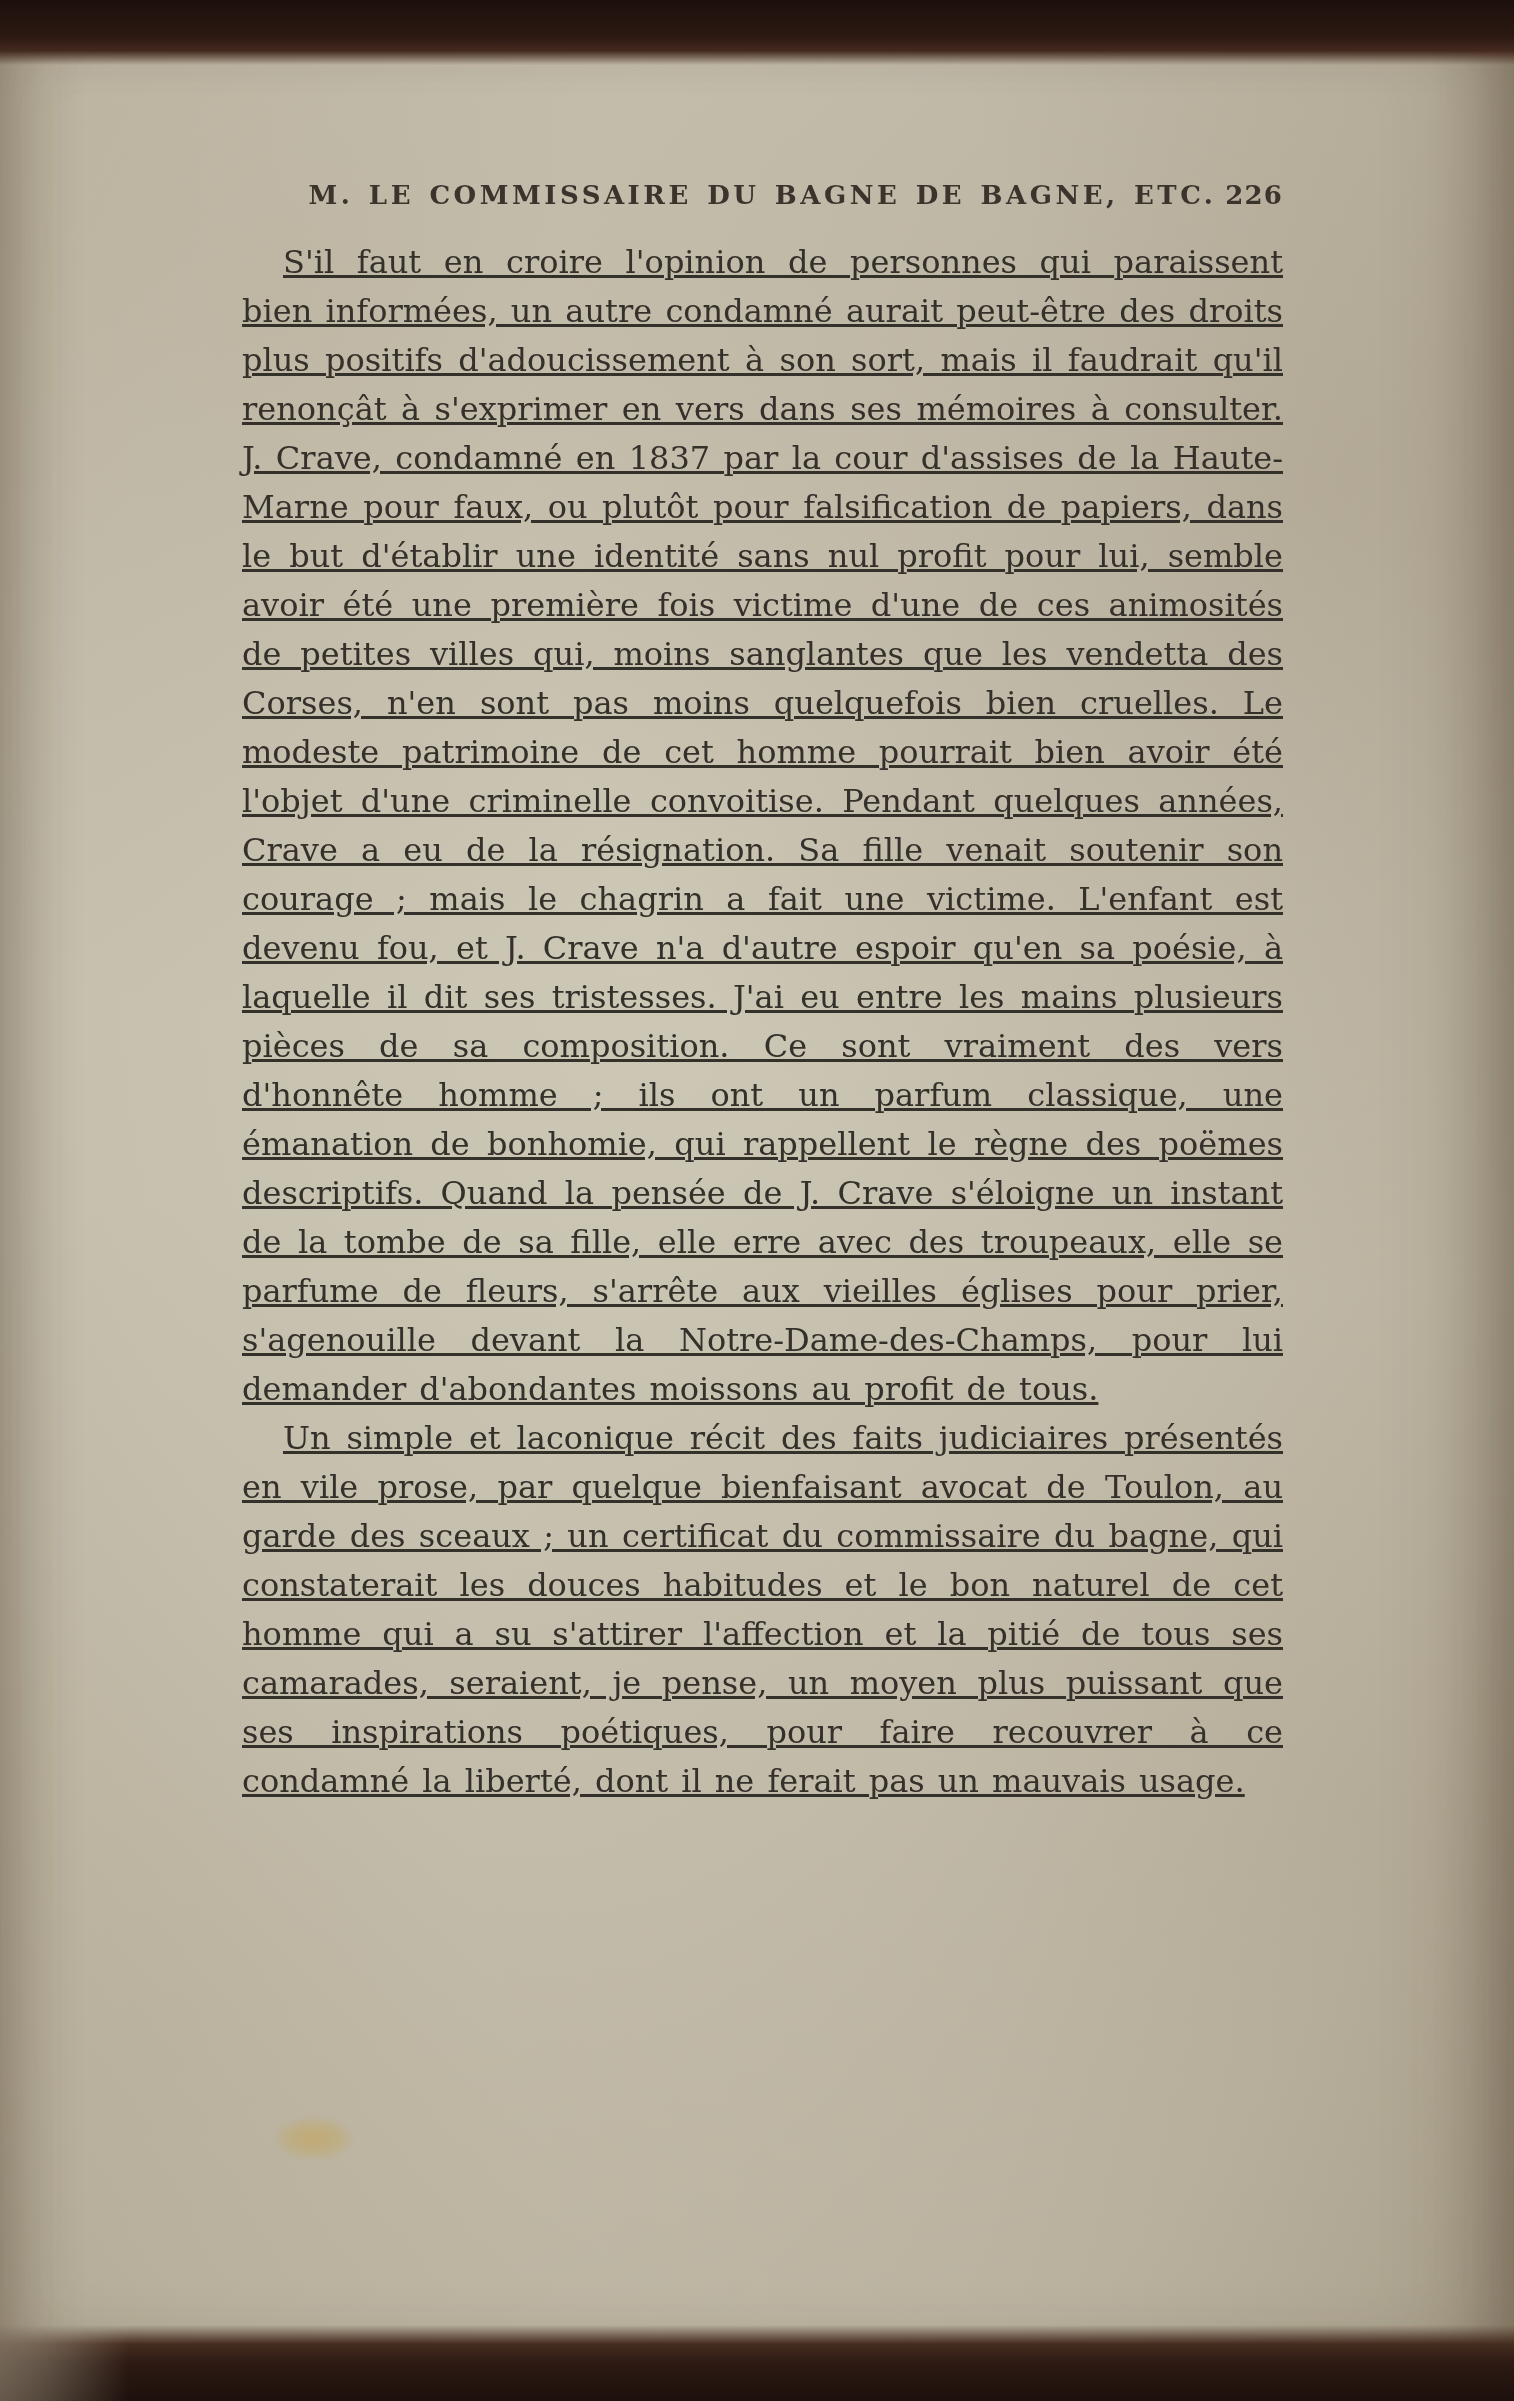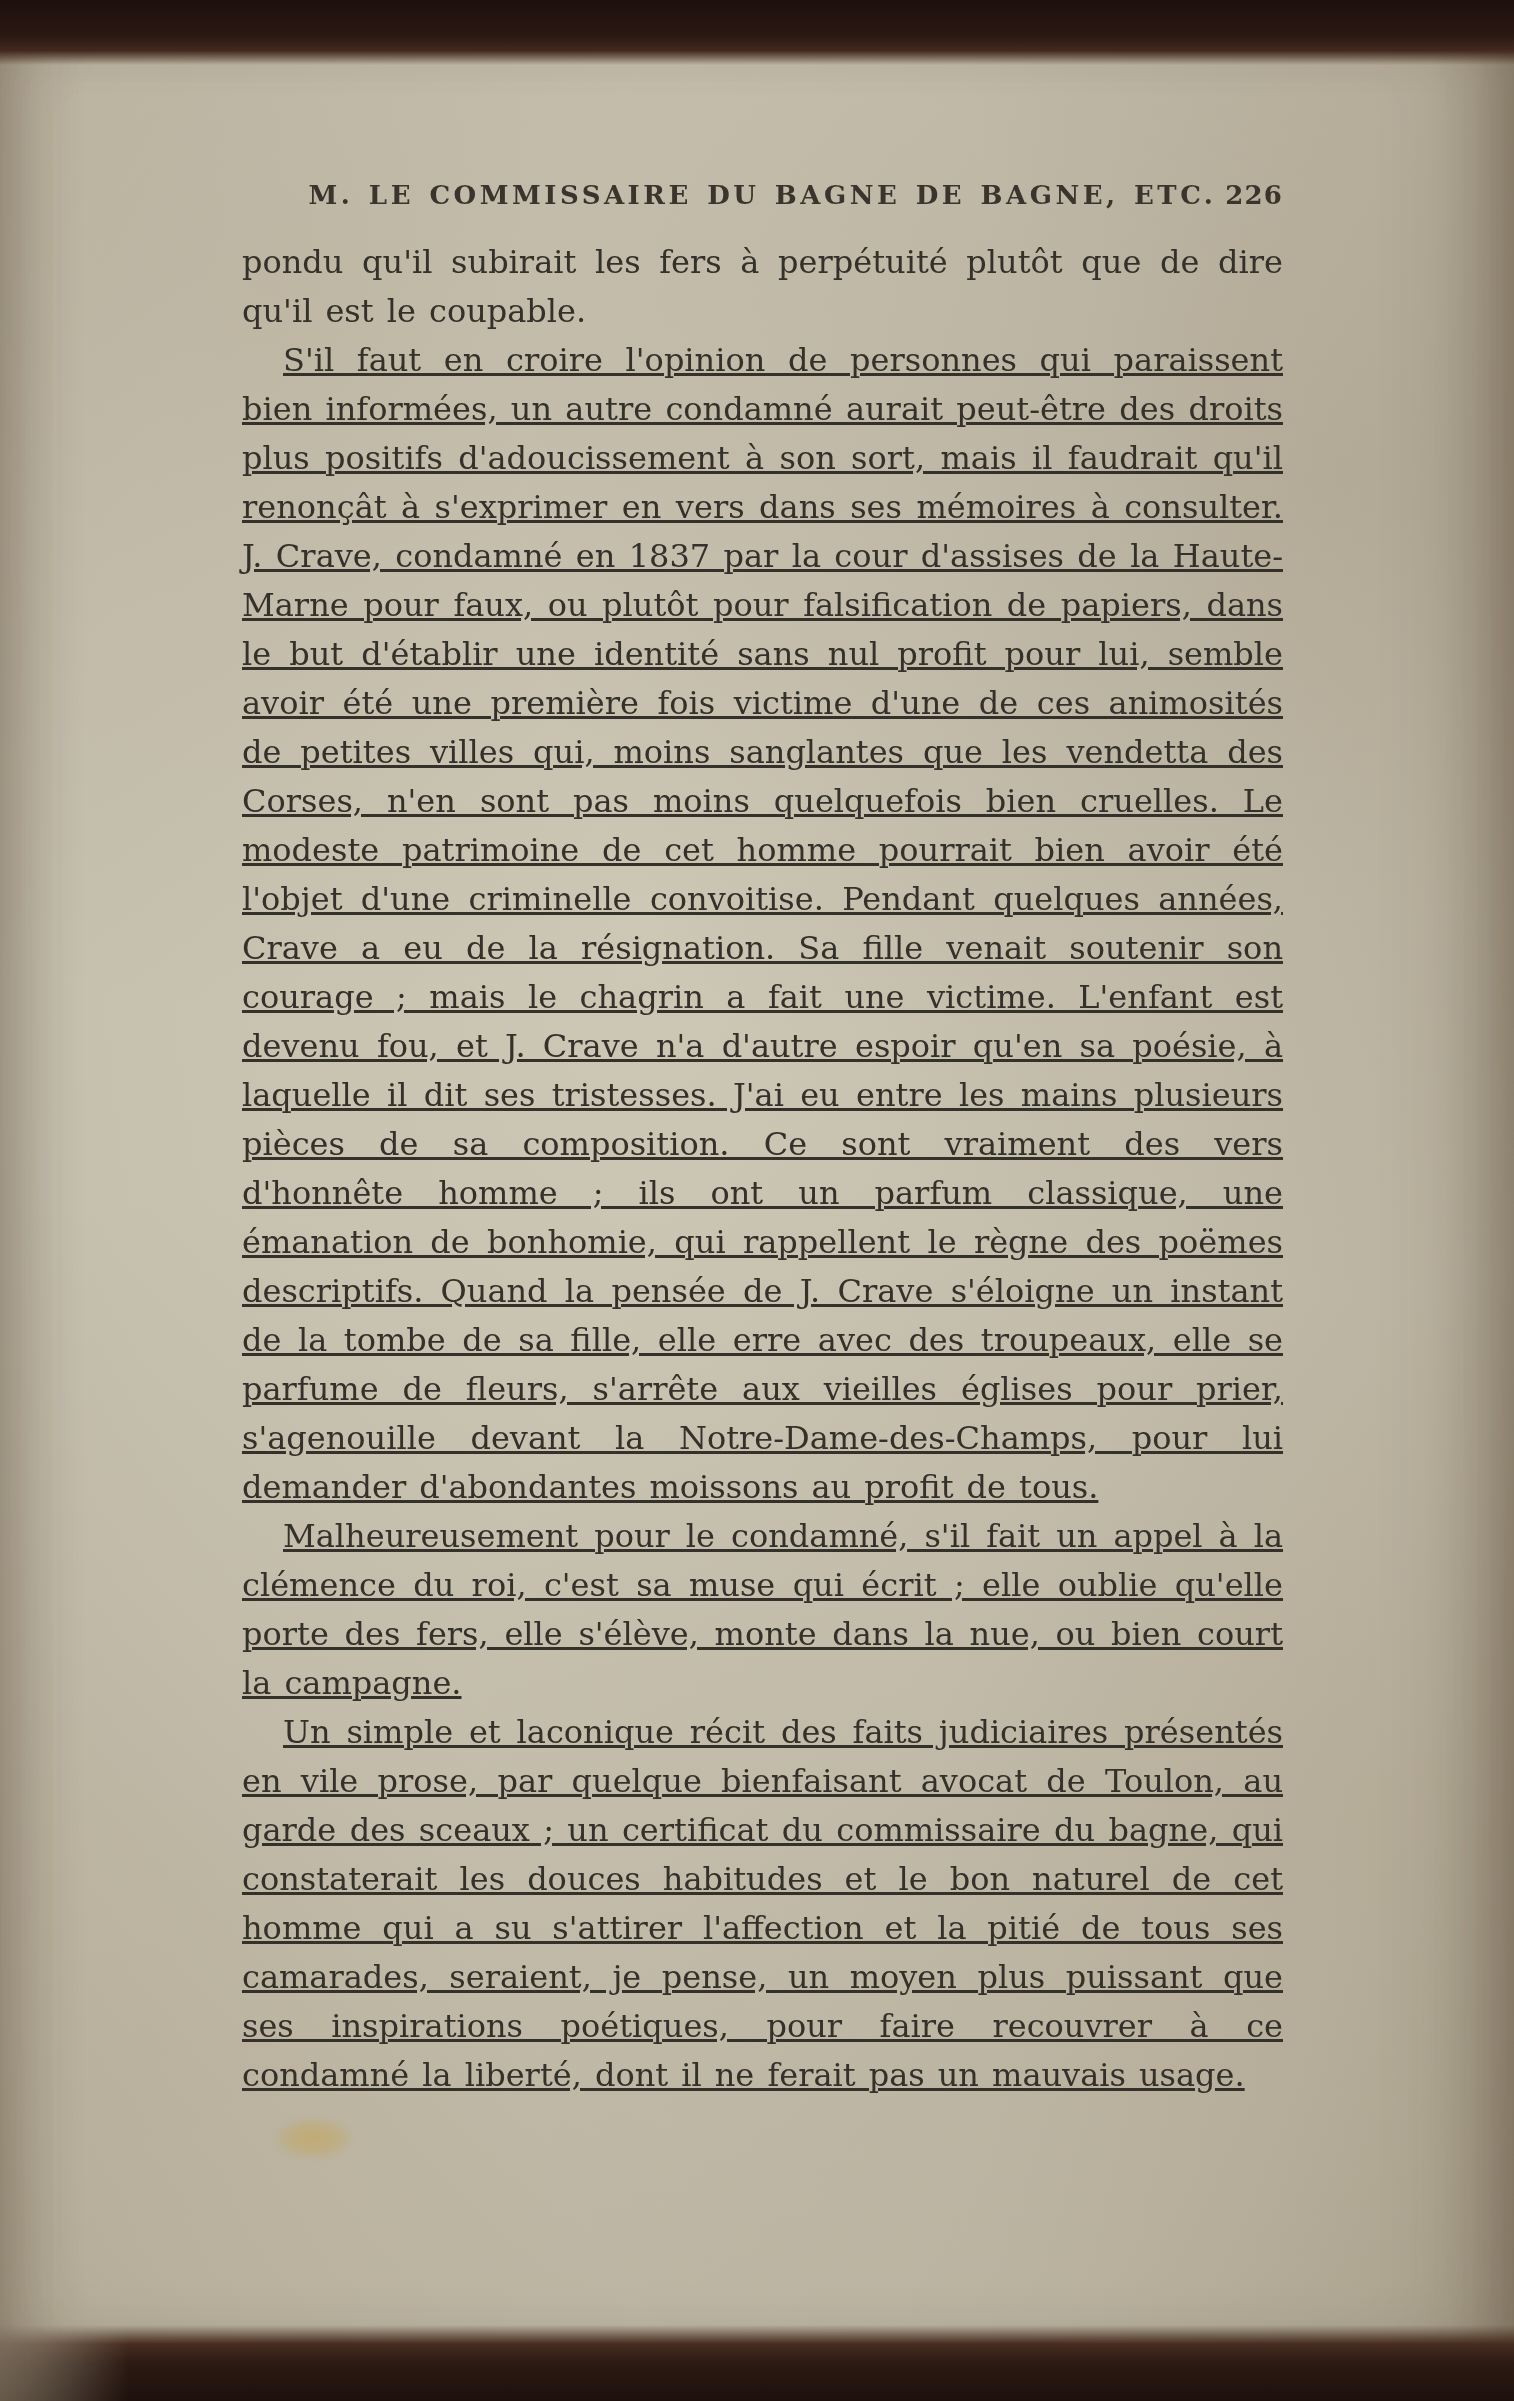--- a/index.html
+++ b/index.html
@@ -111,25 +111,23 @@
 
   <div class="edge-top"></div>
 
   <div class="text-block">
 
     <div class="running-header">
       <span class="header-title">M. LE COMMISSAIRE DU BAGNE DE BAGNE, ETC.</span>
       <span class="page-number">226</span>
     </div>
 
-    <p class="para">pondu qu'il subirait les fers à perpétuité plutôt que de dire qu'il est le coupable.</p>
 
     <p class="para indent">S'il faut en croire l'opinion de personnes qui paraissent bien informées, un autre condamné aurait peut-être des droits plus positifs d'adoucissement à son sort, mais il faudrait qu'il renonçât à s'exprimer en vers dans ses mémoires à consulter. J. Crave, condamné en 1837 par la cour d'assises de la Haute-Marne pour faux, ou plutôt pour falsification de papiers, dans le but d'établir une identité sans nul profit pour lui, semble avoir été une première fois victime d'une de ces animosités de petites villes qui, moins sanglantes que les vendetta des Corses, n'en sont pas moins quelquefois bien cruelles. Le modeste patrimoine de cet homme pourrait bien avoir été l'objet d'une criminelle convoitise. Pendant quelques années, Crave a eu de la résignation. Sa fille venait soutenir son courage ; mais le chagrin a fait une victime. L'enfant est devenu fou, et J. Crave n'a d'autre espoir qu'en sa poésie, à laquelle il dit ses tristesses. J'ai eu entre les mains plusieurs pièces de sa composition. Ce sont vraiment des vers d'honnête homme ; ils ont un parfum classique, une émanation de bonhomie, qui rappellent le règne des poëmes descriptifs. Quand la pensée de J. Crave s'éloigne un instant de la tombe de sa fille, elle erre avec des troupeaux, elle se parfume de fleurs, s'arrête aux vieilles églises pour prier, s'agenouille devant la Notre-Dame-des-Champs, pour lui demander d'abondantes moissons au profit de tous.</p>
 
-    <p class="para indent">Malheureusement pour le condamné, s'il fait un appel à la clémence du roi, c'est sa muse qui écrit ; elle oublie qu'elle porte des fers, elle s'élève, monte dans la nue, ou bien court la campagne.</p>
 
     <p class="para indent">Un simple et laconique récit des faits judiciaires présentés en vile prose, par quelque bienfaisant avocat de Toulon, au garde des sceaux ; un certificat du commissaire du bagne, qui constaterait les douces habitudes et le bon naturel de cet homme qui a su s'attirer l'affection et la pitié de tous ses camarades, seraient, je pense, un moyen plus puissant que ses inspirations poétiques, pour faire recouvrer à ce condamné la liberté, dont il ne ferait pas un mauvais usage.</p>
 
   </div>
 
   <div class="stain"></div>
 
   <div class="edge-bottom"></div>
 
 </div>

